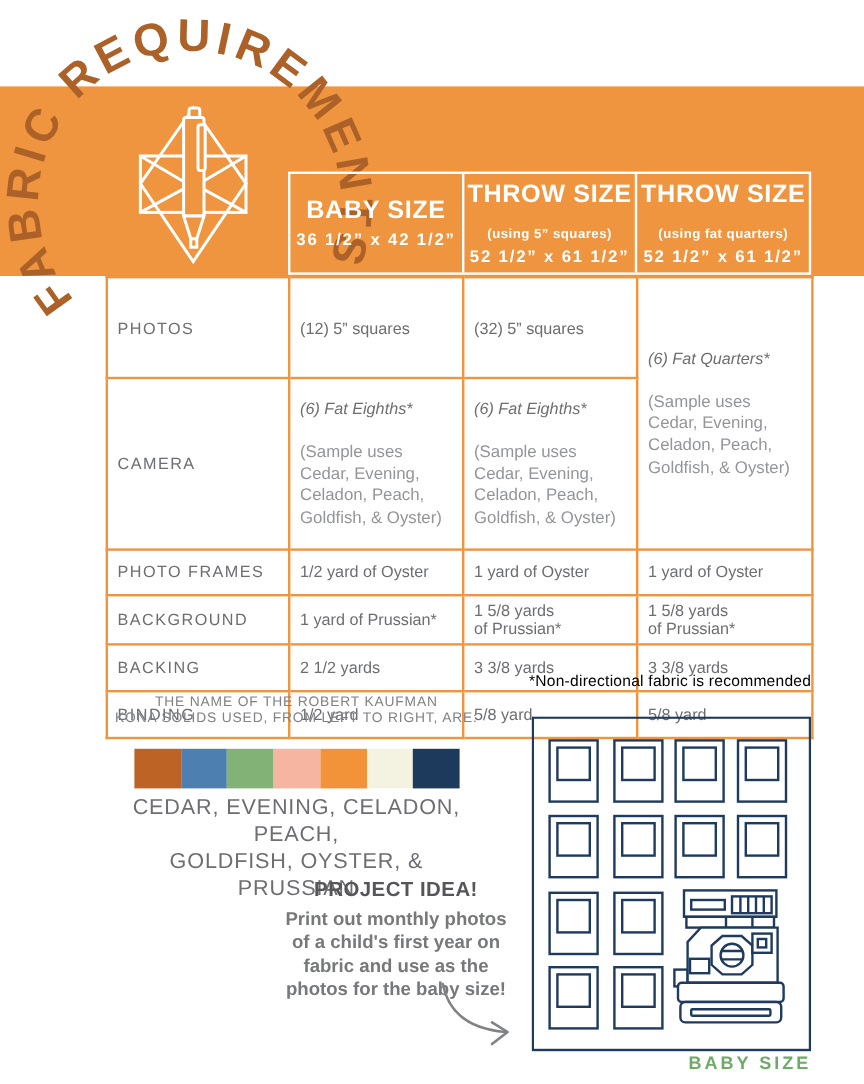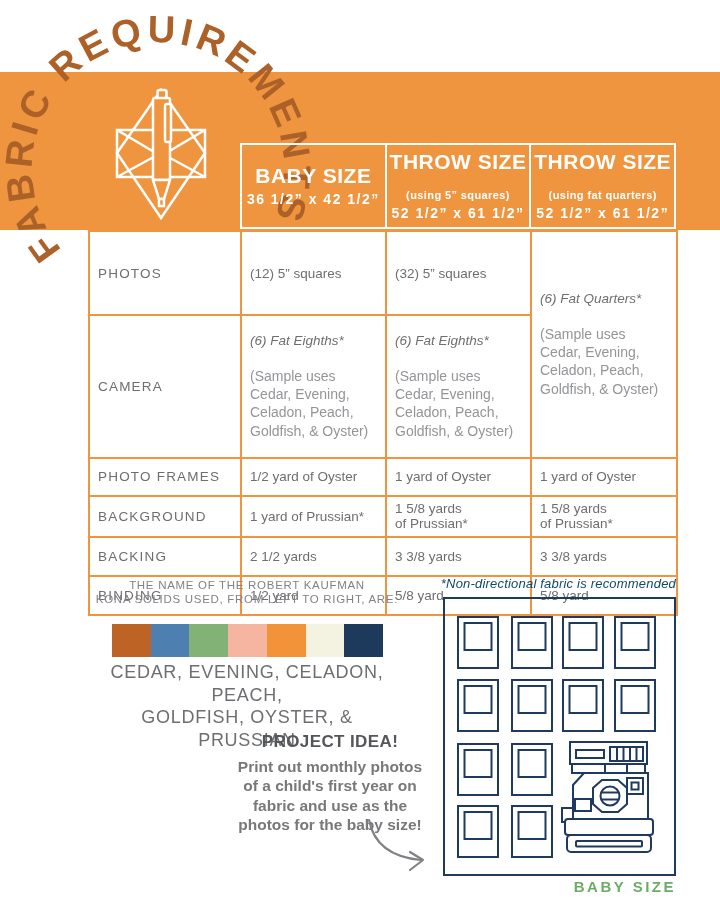--- a/index.html
+++ b/index.html
@@ -23,22 +23,22 @@
 
   
   table.req { position:absolute; left:88px; top:230px; width:588px;
               border-collapse:collapse; table-layout:fixed; }
   table.req td { border:2px solid #F0953F; text-align:left; vertical-align:middle;
                  color:#6D6E71; font-size:13.5px; padding:2px 8px; white-space:pre-line; }
   td.lbl { letter-spacing:1.2px; font-size:13.5px; }
   .cell-main { font-size:13.5px; color:#6D6E71;font-style:italic; }
   .cell-note { font-size:14px; color:#939598; line-height:1.3; margin-top:4px; }
 
-  .footnote { position:absolute; right:44px; top:576px; font-size:13px; font-style:italic;
-              color:#0c4a6e; letter-spacing:.2px; }
+  .footnote { position:absolute; right:44px; top:560px; font-size:13px; 
+              color:#000000; letter-spacing:.2px; }
 
   .kona-title { position:absolute; left:92px; top:579px; width:310px; text-align:center;
                 font-size:11.5px; color:#808285; letter-spacing:.7px; line-height:1.18;
                 white-space:pre-line; }
   .swatches { position:absolute; left:112px; top:624px; width:271px; height:33px; display:flex; }
   .swatches .sw { flex:1; height:33px; }
   .kona-names { position:absolute; left:92px; top:661px; width:310px; text-align:center;
                 font-size:18px; color:#6D6E71; letter-spacing:.7px; line-height:1.25;
                 white-space:pre-line; }
 

